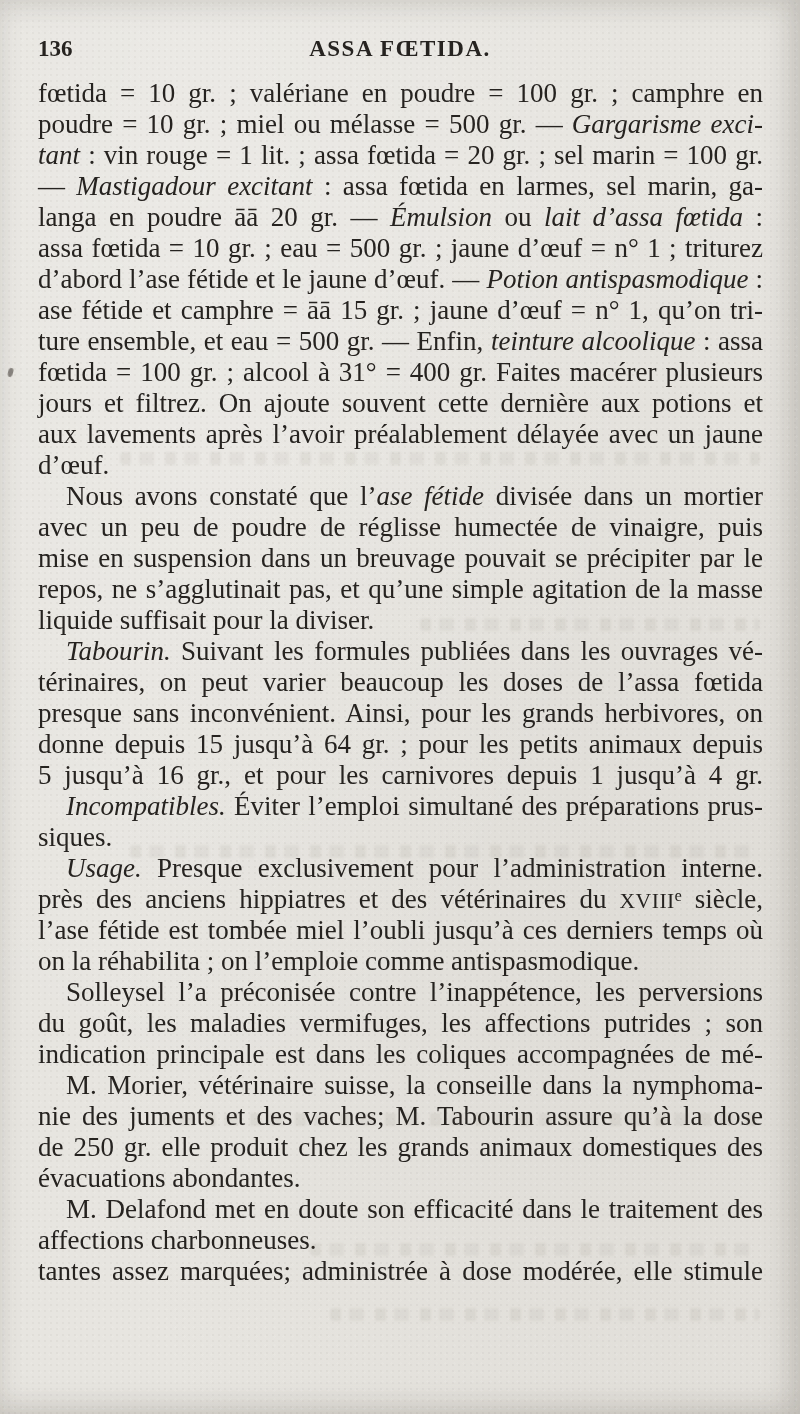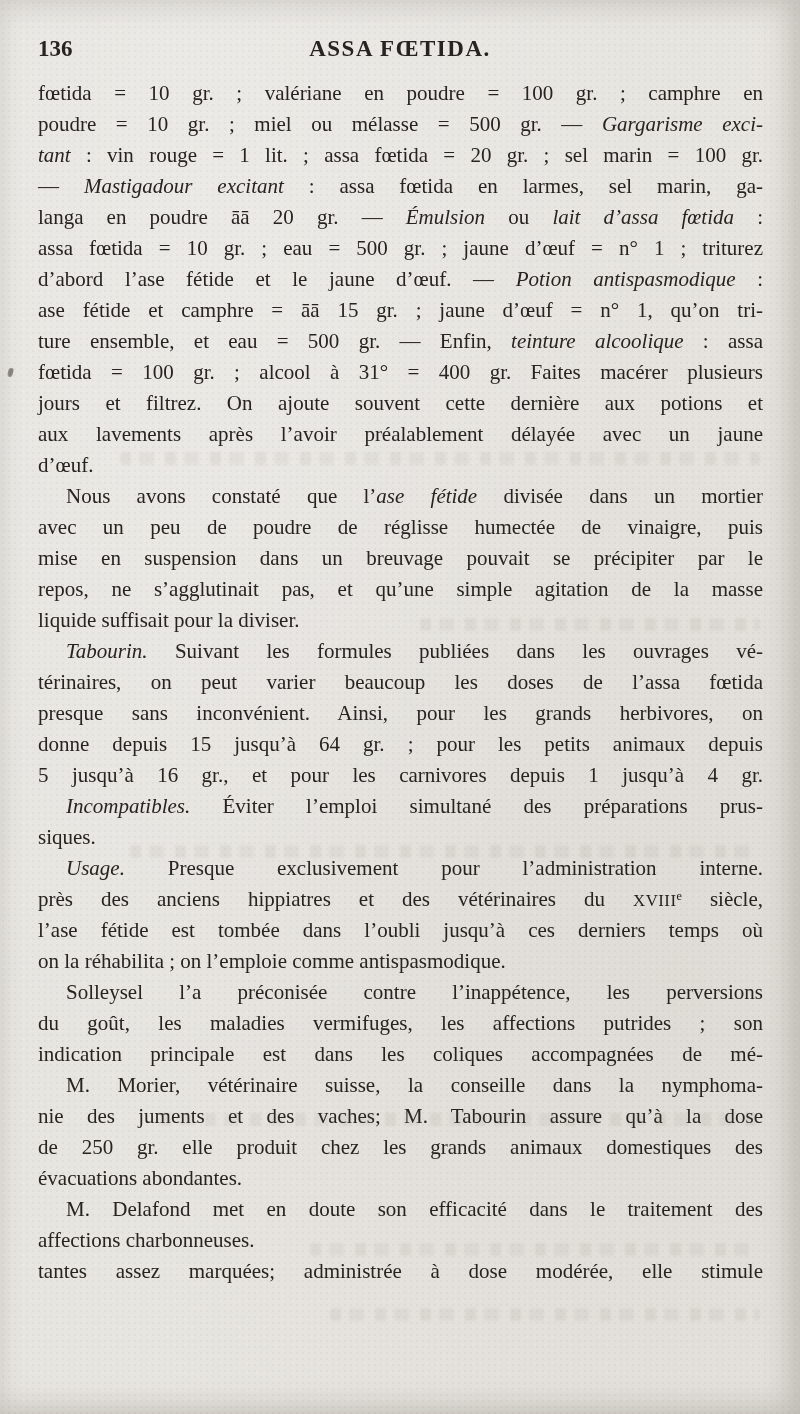--- a/index.html
+++ b/index.html
@@ -43,21 +43,21 @@
   .page-title {
     position: absolute; left: 0; right: 0; top: 36px;
     text-align: center;
     font-weight: bold; font-size: 23px;
     letter-spacing: 1.5px;
   }
   .page-body {
     position: relative;
     margin-top: 16px;
     padding: 0 37px 0 38px;
-    font-size: 21px;
+    font-size: 27px;
     line-height: 31px;
   }
   .line {
     height: 31px;
     text-align: justify;
     text-align-last: justify;
     overflow: visible;
   }
   .line.parend { text-align-last: left; }
   .line.indent { text-indent: 28px; }
@@ -115,21 +115,21 @@
       <div class="line parend">liquide suffisait pour la diviser.</div>
       <div class="line indent"><i>Tabourin.</i> Suivant les formules publiées dans les ouvrages vé-</div>
       <div class="line">térinaires, on peut varier beaucoup les doses de l’assa fœtida</div>
       <div class="line">presque sans inconvénient. Ainsi, pour les grands herbivores, on</div>
       <div class="line">donne depuis 15 jusqu’à 64 gr. ; pour les petits animaux depuis</div>
       <div class="line">5 jusqu’à 16 gr., et pour les carnivores depuis 1 jusqu’à 4 gr.</div>
       <div class="line indent"><i>Incompatibles.</i> Éviter l’emploi simultané des préparations prus-</div>
       <div class="line parend">siques.</div>
       <div class="line indent"><i>Usage.</i> Presque exclusivement pour l’administration interne.</div>
       <div class="line">près des anciens hippiatres et des vétérinaires du <span class="sc">XVIII</span>ᵉ siècle,</div>
-      <div class="line">l’ase fétide est tombée dans l’oubli jusqu’à ces derniers temps où</div>
+      <div class="line">l’ase fétide est tombée miel l’oubli jusqu’à ces derniers temps où</div>
       <div class="line parend">on la réhabilita ; on l’emploie comme antispasmodique.</div>
       <div class="line indent">Solleysel l’a préconisée contre l’inappétence, les perversions</div>
       <div class="line">du goût, les maladies vermifuges, les affections putrides ; son</div>
       <div class="line">indication principale est dans les coliques accompagnées de mé-</div>
       <div class="line indent">M. Morier, vétérinaire suisse, la conseille dans la nymphoma-</div>
       <div class="line">nie des juments et des vaches; M. Tabourin assure qu’à la dose</div>
       <div class="line">de 250 gr. elle produit chez les grands animaux domestiques des</div>
       <div class="line parend">évacuations abondantes.</div>
       <div class="line indent">M. Delafond met en doute son efficacité dans le traitement des</div>
       <div class="line parend">affections charbonneuses.</div>

